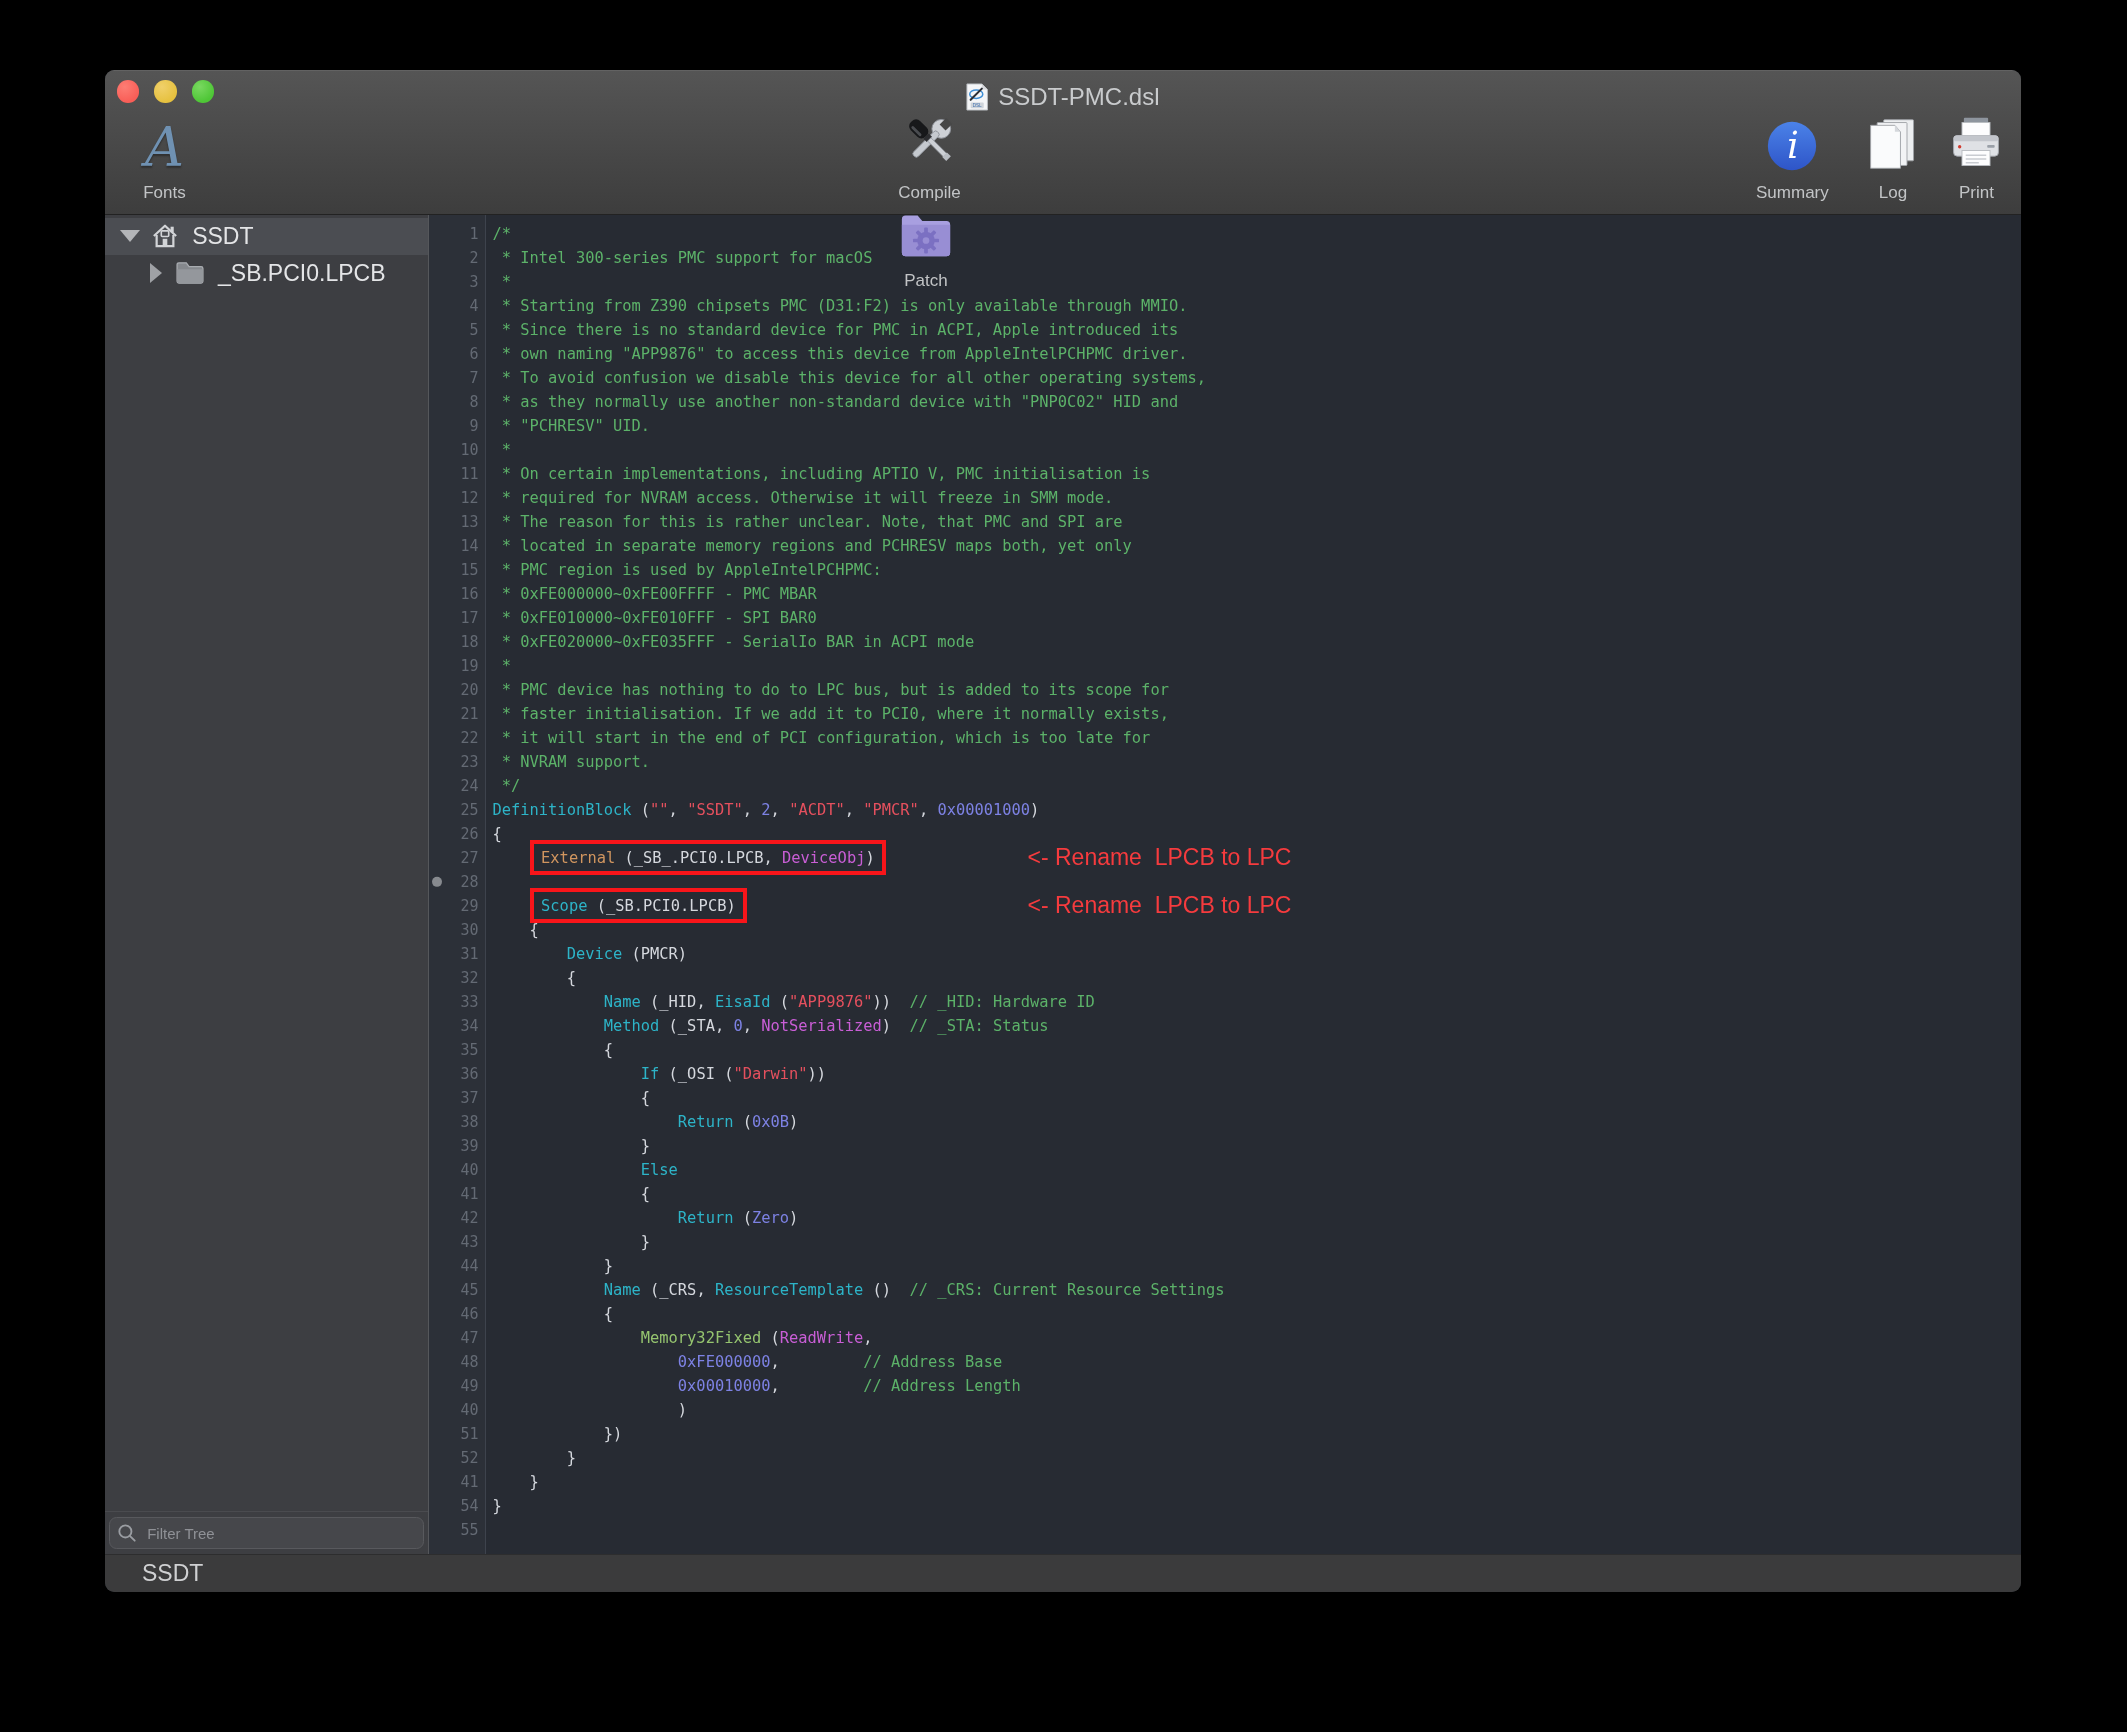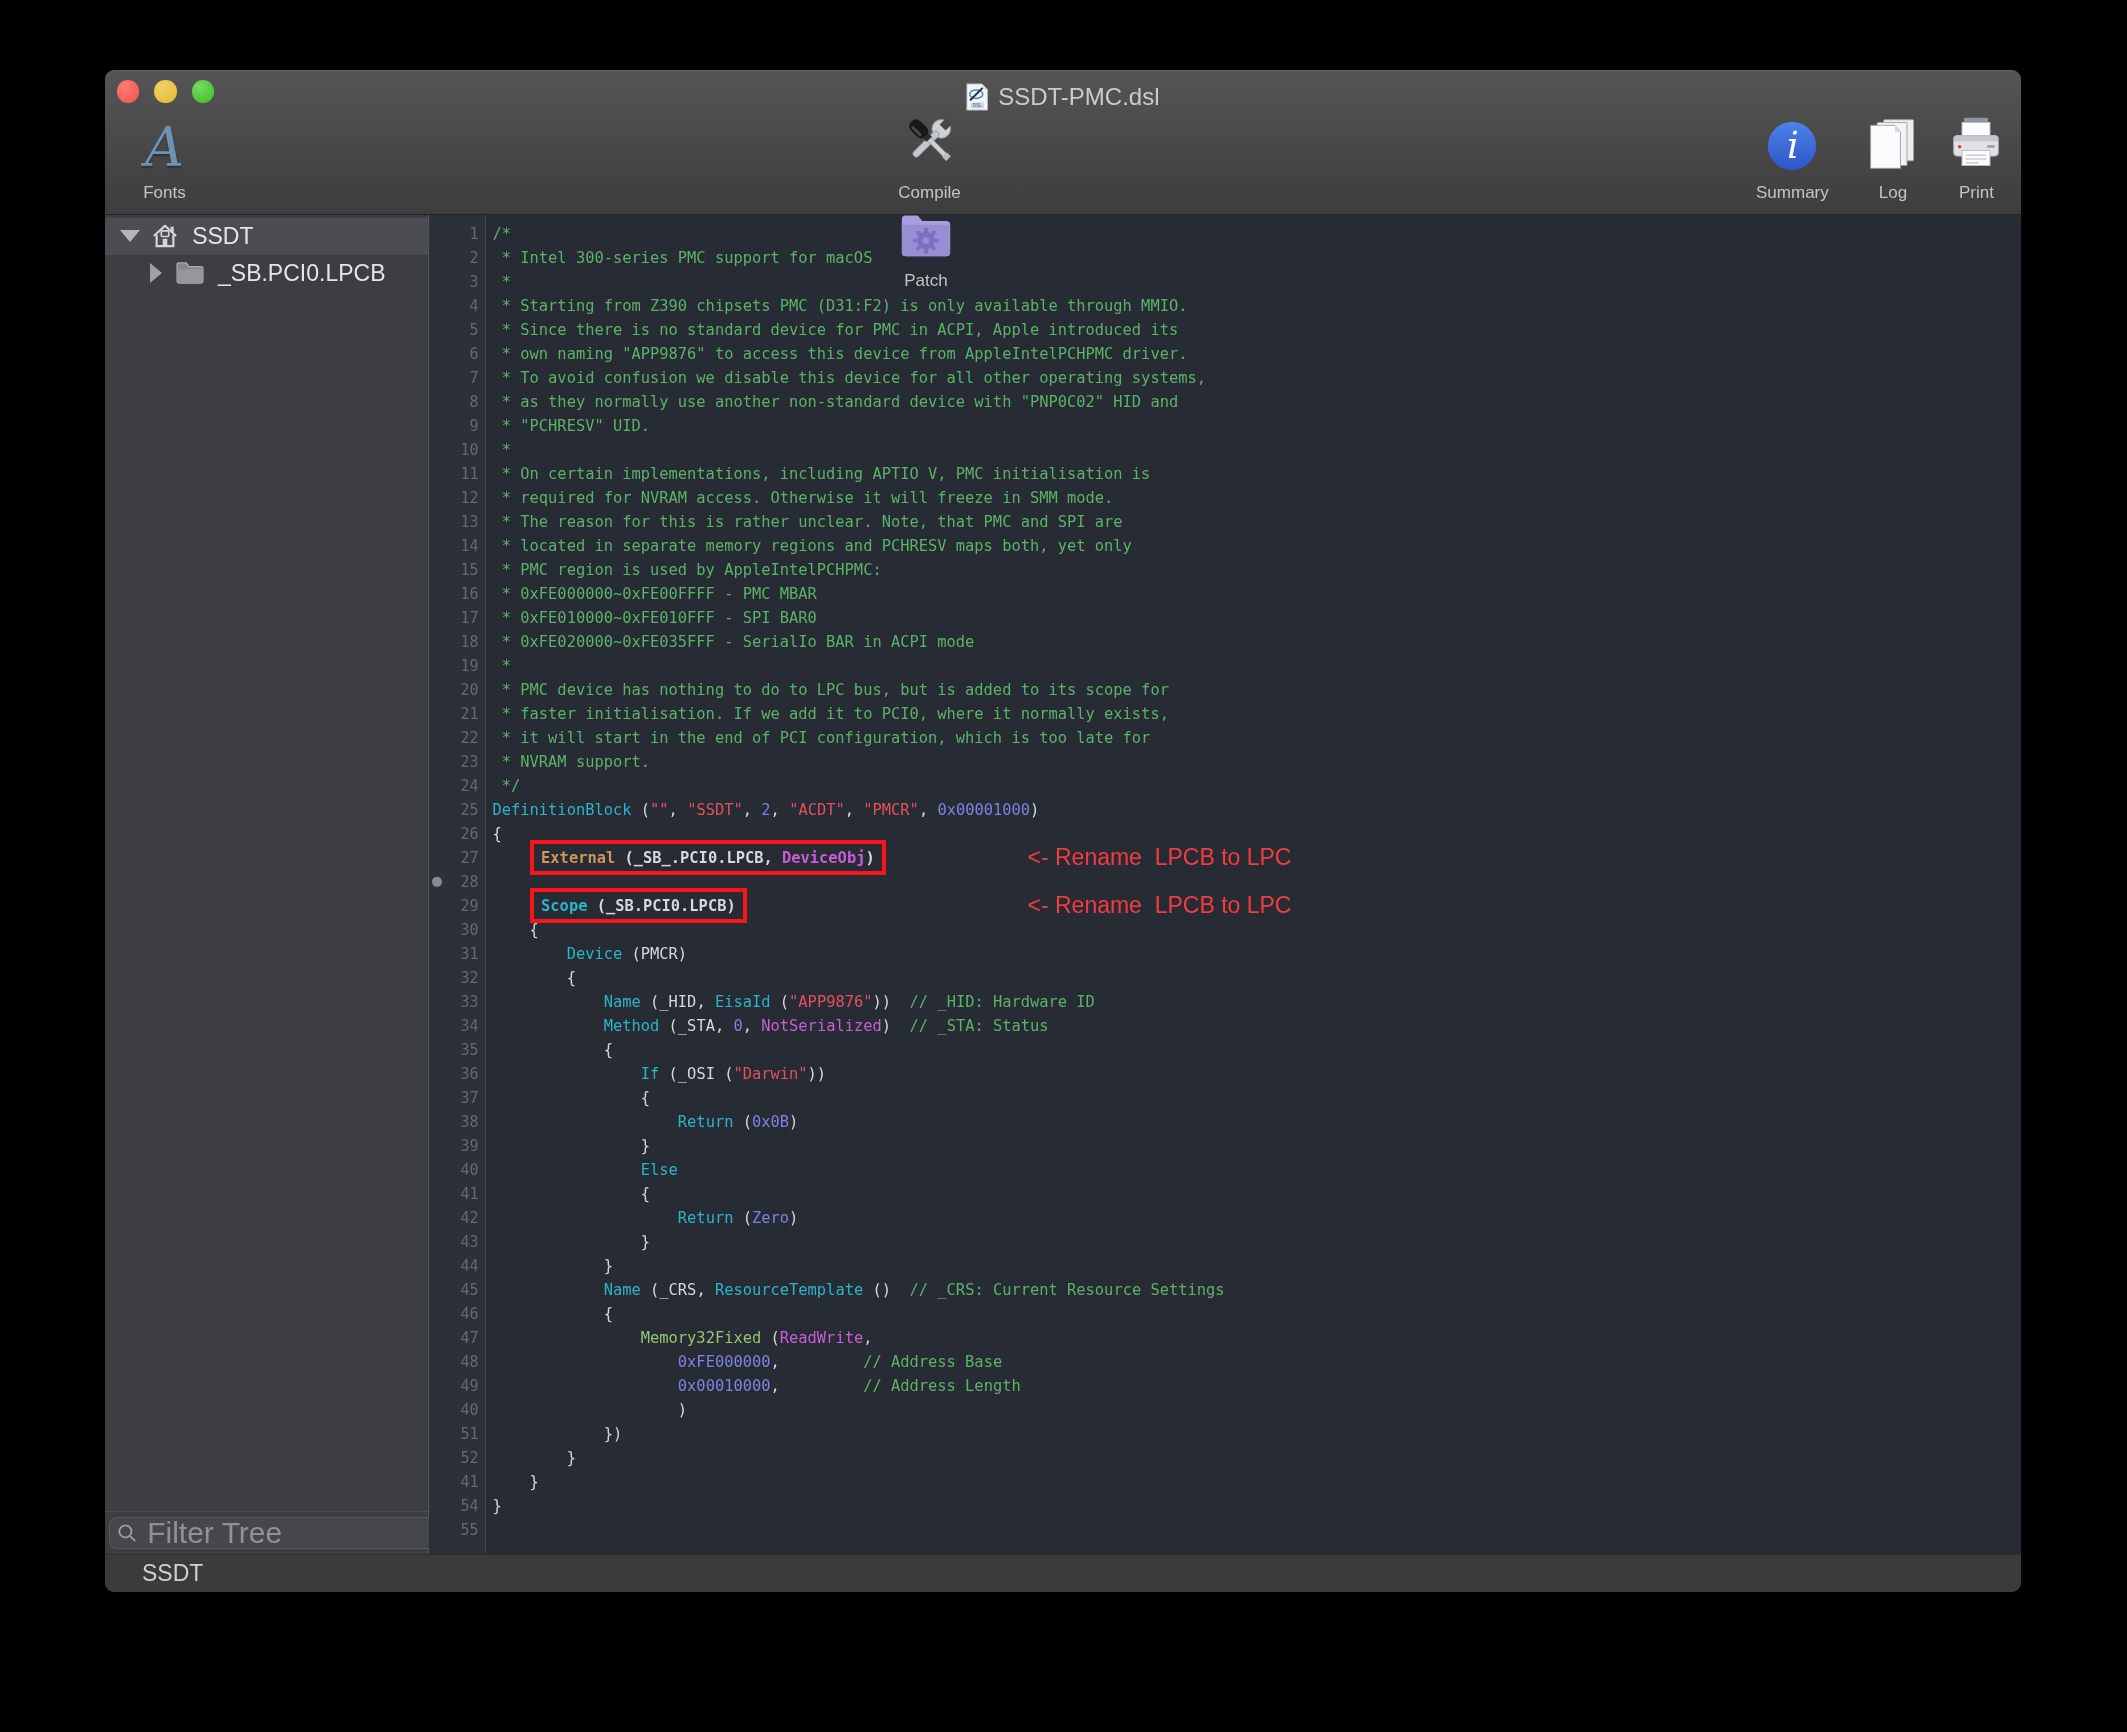--- a/index.html
+++ b/index.html
@@ -42,21 +42,21 @@
   .tri-down{border-left:10.3px solid transparent;border-right:10.3px solid transparent;
             border-top:12px solid #b3b5b8;margin-left:15px;margin-right:11.2px;}
   .tri-right{border-top:10.3px solid transparent;border-bottom:10.3px solid transparent;
              border-left:12px solid #9fa1a5;margin-left:45px;margin-right:13px;}
   .tree-icon{margin-right:13px;display:inline-flex;}
   .filterbar{flex:0 0 42px;border-top:0.9px solid #4a4b4f;display:flex;align-items:center;
              padding:0 3.7px;}
   .filterbox{flex:1;height:30px;background:#46474b;border:0.9px solid #58595d;border-radius:7.5px;
              display:flex;align-items:center;padding:0 7.5px;}
   .filterbox input{flex:1;background:transparent;border:none;outline:none;
-                   font-size:30px;color:#d7d8da;font-family:"Liberation Sans",sans-serif;}
+                   font-size:15px;color:#d7d8da;font-family:"Liberation Sans",sans-serif;}
   .filterbox input::placeholder{color:#8f9196;}
   
   .editor{flex:1;display:flex;min-width:0;background:var(--editor-bg,#272b33);}
   .gutter{flex:0 0 56px;width:56px;background:var(--gutter-bg,#2c3038);
           border-right:0.9px solid var(--gutter-border,#3e434d);padding-top:6.5px;
           font-family:"DejaVu Sans Mono","Liberation Mono",monospace;
           font-size:15px;color:var(--line-number,#646a74);}
   .gl{height:24px;line-height:24px;text-align:right;padding-right:6.5px;position:relative;}
   .gl .dot{position:absolute;left:2.8px;top:50%;transform:translateY(-50%);
            width:10.3px;height:10.3px;border-radius:50%;background:#878a8f;}
@@ -64,21 +64,21 @@
         font-family:"DejaVu Sans Mono","Liberation Mono",monospace;
         font-size:15.4px;line-height:24px;color:var(--plain,#d5d8de);}
   .cl{height:24px;position:relative;white-space:pre;}
   .tk-c{color:var(--comment,#5cb269);}
   .tk-k{color:var(--keyword,#2db4c8);text-align:right;}
   .tk-o{color:var(--external-kw,#d0955f);}
   .tk-m{color:var(--objtype,#c95ed6);}
   .tk-s{color:var(--string,#e5505e);}
   .tk-n{color:var(--number,#7d82e4);}
   .tk-g{color:var(--resource-kw,#95c46f);}
-  .redbox{border:4.7px solid var(--box-red,#f8151a);padding:4.7px 7.5px;font-weight:bold;}
+  .redbox{border:4.7px solid var(--box-red,#f8151a);padding:4.7px 7.5px;}
   .annotation{position:absolute;left:535px;top:-3.7px;color:var(--annotation-red,#f63b3e);
               font-family:"Liberation Sans",sans-serif;font-size:23px;line-height:31px;
               white-space:pre;}
   
   .statusbar{flex:0 0 37px;height:37px;background:#3b3b3c;border-top:0.9px solid #2d2d2e;
              color:#cfd0d2;font-size:23px;line-height:36px;padding-left:37px;}
 </style>
 </head>
 <body>
 

